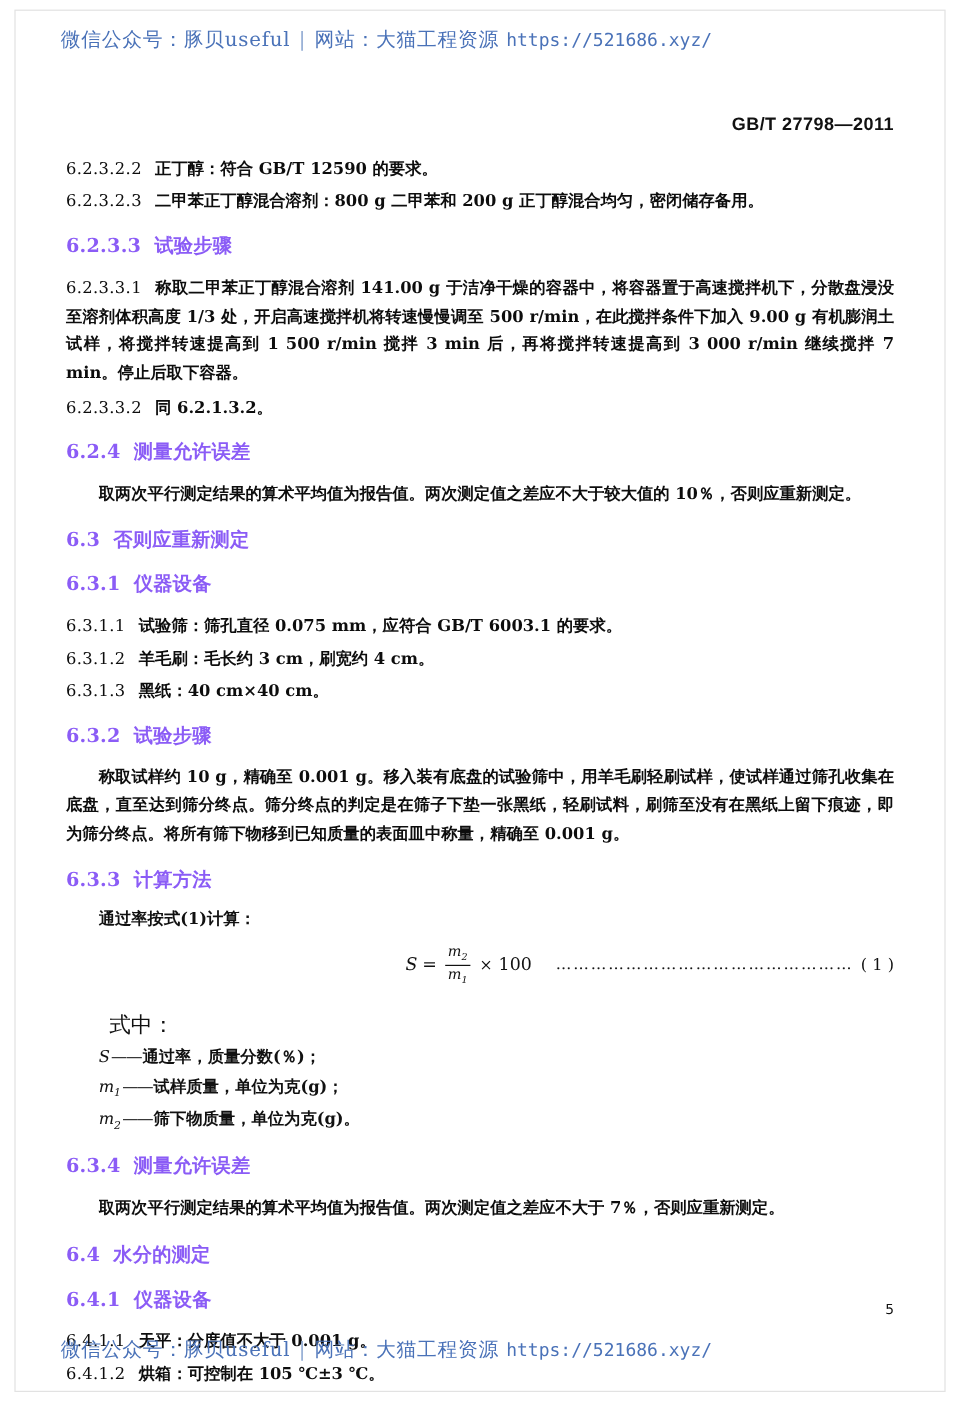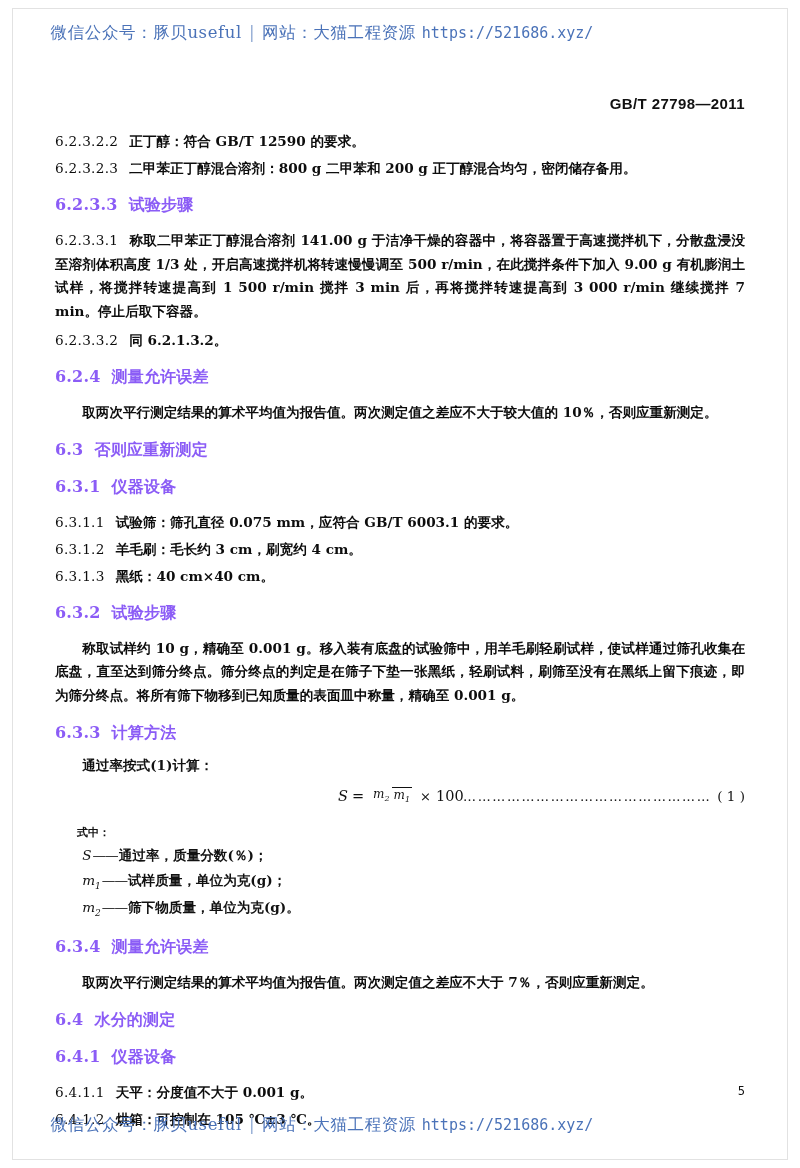--- a/index.html
+++ b/index.html
@@ -139,20 +139,21 @@
     font-family: "DejaVu Serif", "Liberation Serif", serif;
     font-style: italic;
     font-size: 14.5px;
   }
   .formula-expr .op {
     font-style: normal;
     padding: 0 4px;
   }
   .frac {
     display: inline-flex;
+    flex-direction: column;
     align-items: center;
     vertical-align: middle;
     margin: 0 3px;
     line-height: 1.05;
   }
   .frac .numer { font-size: 12px; padding: 0 2px 1px 2px; }
   .frac .denom { font-size: 12px; padding: 1px 2px 0 2px; border-top: 1.1px solid #111; }
   .frac sub { font-size: 8px; }
   .formula-expr .times { font-style: normal; padding: 0 5px; font-size: 13px; }
   .formula-expr .val { font-style: normal; }
@@ -169,22 +170,22 @@
   }
   .formula-tag {
     flex: none;
     font-size: 13.5px;
     padding-left: 2px;
     white-space: nowrap;
   }
 
   
   .where-head {
-    font-size: 11px;
-    font-weight: bold;
+    font-size: 18px;
+    font-weight: normal;
     margin: 20px 0 4px 0;
     padding-left: 2em;
   }
   .where-item {
     font-size: 13.6px;
     line-height: 1.62;
     margin: 0 0 3px 0;
     padding-left: 2em;
     font-weight: bold;
   }

